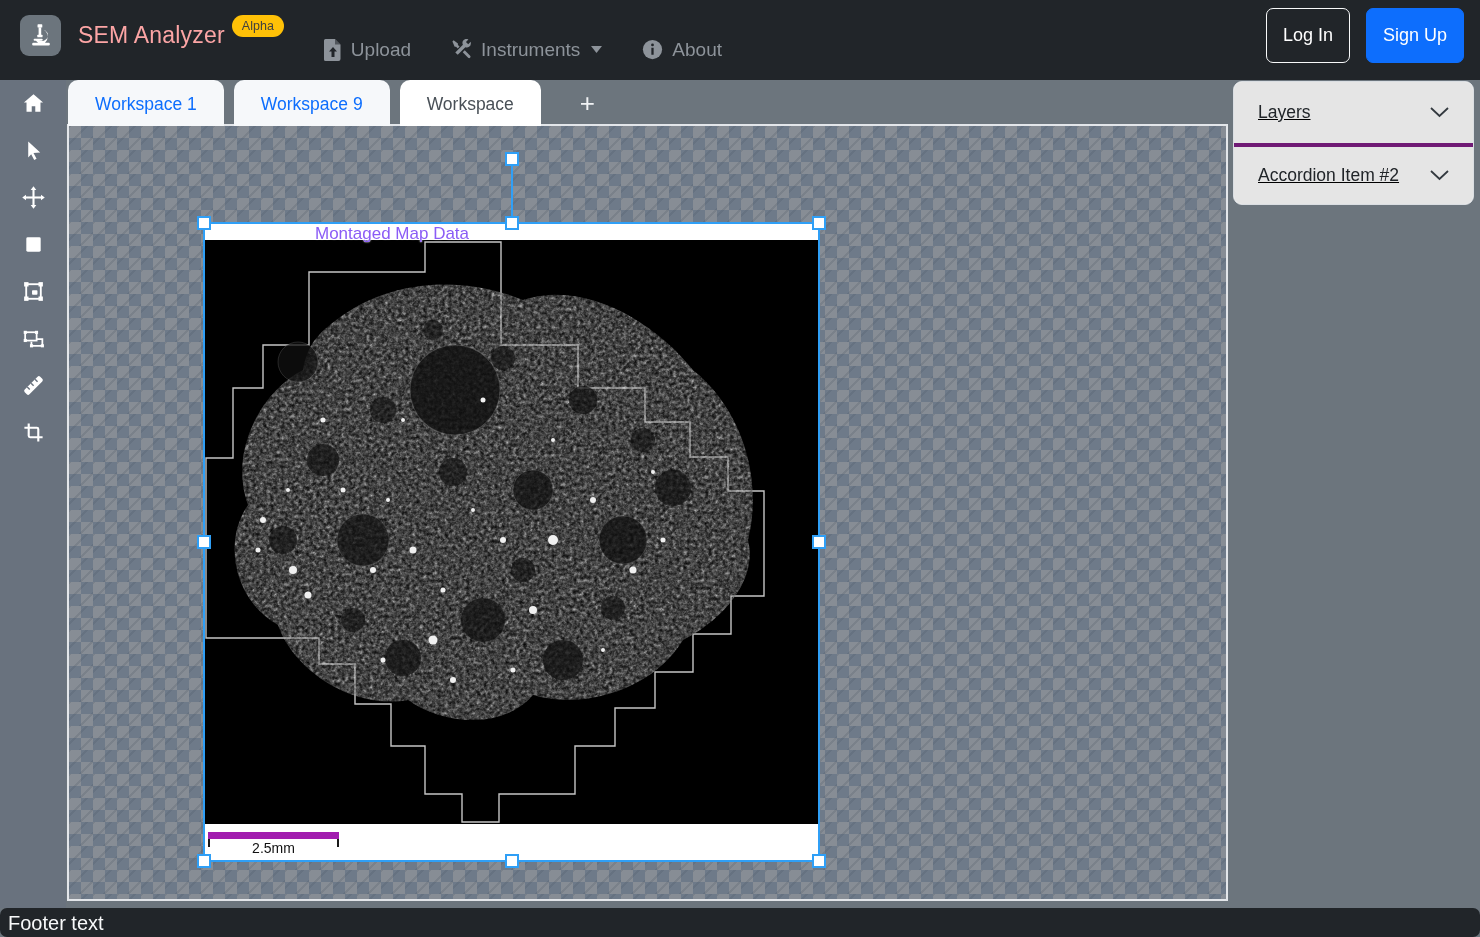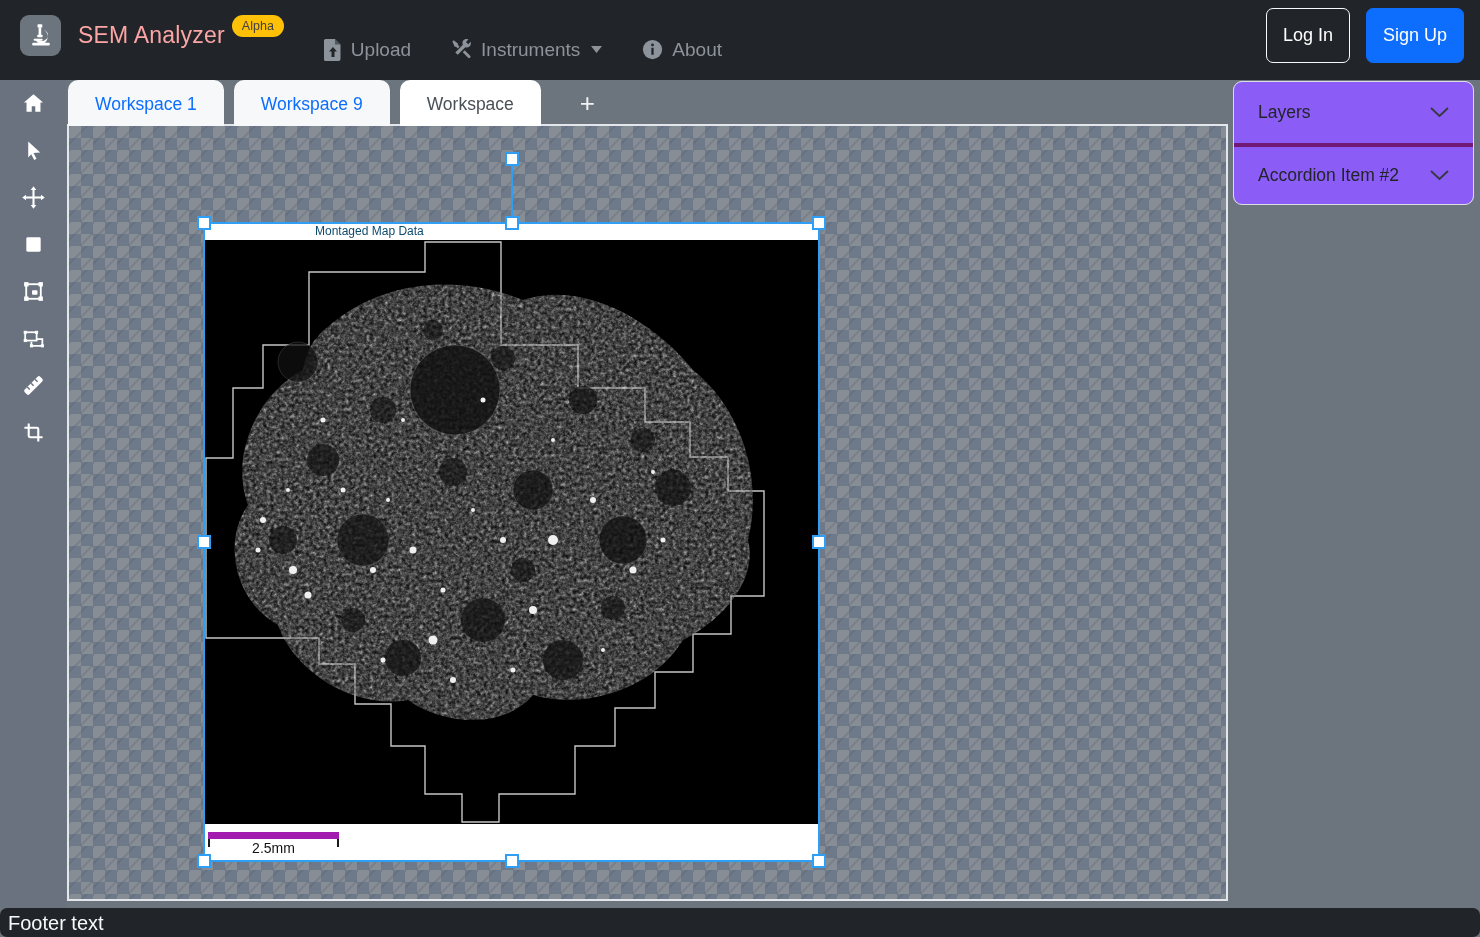--- a/index.html
+++ b/index.html
@@ -52,21 +52,21 @@
       repeating-linear-gradient(135deg, rgba(70,80,95,.20) 0 1.5px, transparent 1.5px 12px),
       linear-gradient(45deg,#6e7a89 25%,transparent 25%,transparent 75%,#6e7a89 75%),
       linear-gradient(45deg,#6e7a89 25%,transparent 25%,transparent 75%,#6e7a89 75%);
     background-size:24px 24px,24px 24px,24px 24px;
     background-position:0 0,0 0,12px 12px;}
 
   
   .image-object{position:absolute;left:203px;top:222px;width:617px;height:640px;z-index:2;}
   .figure{position:absolute;inset:0;background:#fff;display:flex;flex-direction:column;}
   .fig-head{height:18px;position:relative;background:#fff;}
-  .fig-title{position:absolute;left:112px;top:2px;font-size:12px;color:#0c4a6e;
+  .fig-title{position:absolute;left:112px;top:2px;font-size:17px;color:#8b5cf6;
     text-shadow:0 0 2px #ffffff,0 0 1px #ffffff;white-space:nowrap;}
   .fig-svg{display:block;width:617px;height:584px;}
   .fig-foot{flex:1;position:relative;background:#fff;}
   .scalebar{position:absolute;left:5px;top:8px;width:131px;border-top:7px solid #a21caf;}
   .scalebar::before,.scalebar::after{content:"";position:absolute;top:0;height:8px;border-left:2px solid #1a1a1a;}
   .scalebar::before{left:0;}
   .scalebar::after{right:0;}
   .scalebar-label{text-align:center;font-size:14px;color:#111;padding-top:1px;}
 
   
@@ -75,21 +75,21 @@
   .h-tl{left:-8px;top:-8px}.h-tm{left:calc(50% - 7px);top:-8px}.h-tr{right:-8px;top:-8px}
   .h-ml{left:-8px;top:calc(50% - 7px)}.h-mr{right:-8px;top:calc(50% - 7px)}
   .h-bl{left:-8px;bottom:-8px}.h-bm{left:calc(50% - 7px);bottom:-8px}.h-br{right:-8px;bottom:-8px}
   .rot-stem{position:absolute;left:calc(50% - 1px);top:-58px;width:2px;height:56px;background:var(--sel);}
   .rot-handle{left:calc(50% - 7px);top:-72px;}
 
   
   .layers-panel{position:absolute;left:1233px;top:81px;width:241px;background:#fff;border:1px solid #dadee2;
     border-radius:9px;z-index:6;overflow:hidden;}
   .acc-row{height:61px;display:flex;align-items:center;justify-content:space-between;
-    padding:0 24px;cursor:pointer;background:#8b5cf6;}
+    padding:0 24px;cursor:pointer;background:#e5e5e5;text-decoration:underline;}
   .acc-row + .acc-row{border-top:4px solid #701a75;}
   .acc-label{font-size:17.5px;color:#212529;white-space:nowrap;}
   .acc-chevron{flex:0 0 auto;margin-left:4px;}
 
   
   .footer{position:absolute;left:0;bottom:0;width:1480px;height:29px;background:var(--dark);z-index:11;
     display:flex;align-items:center;border-radius:7px;}
   .footer-text{color:#f8f9fa;font-size:20px;padding-left:8px;line-height:26px;}
 </style>
 </head>

